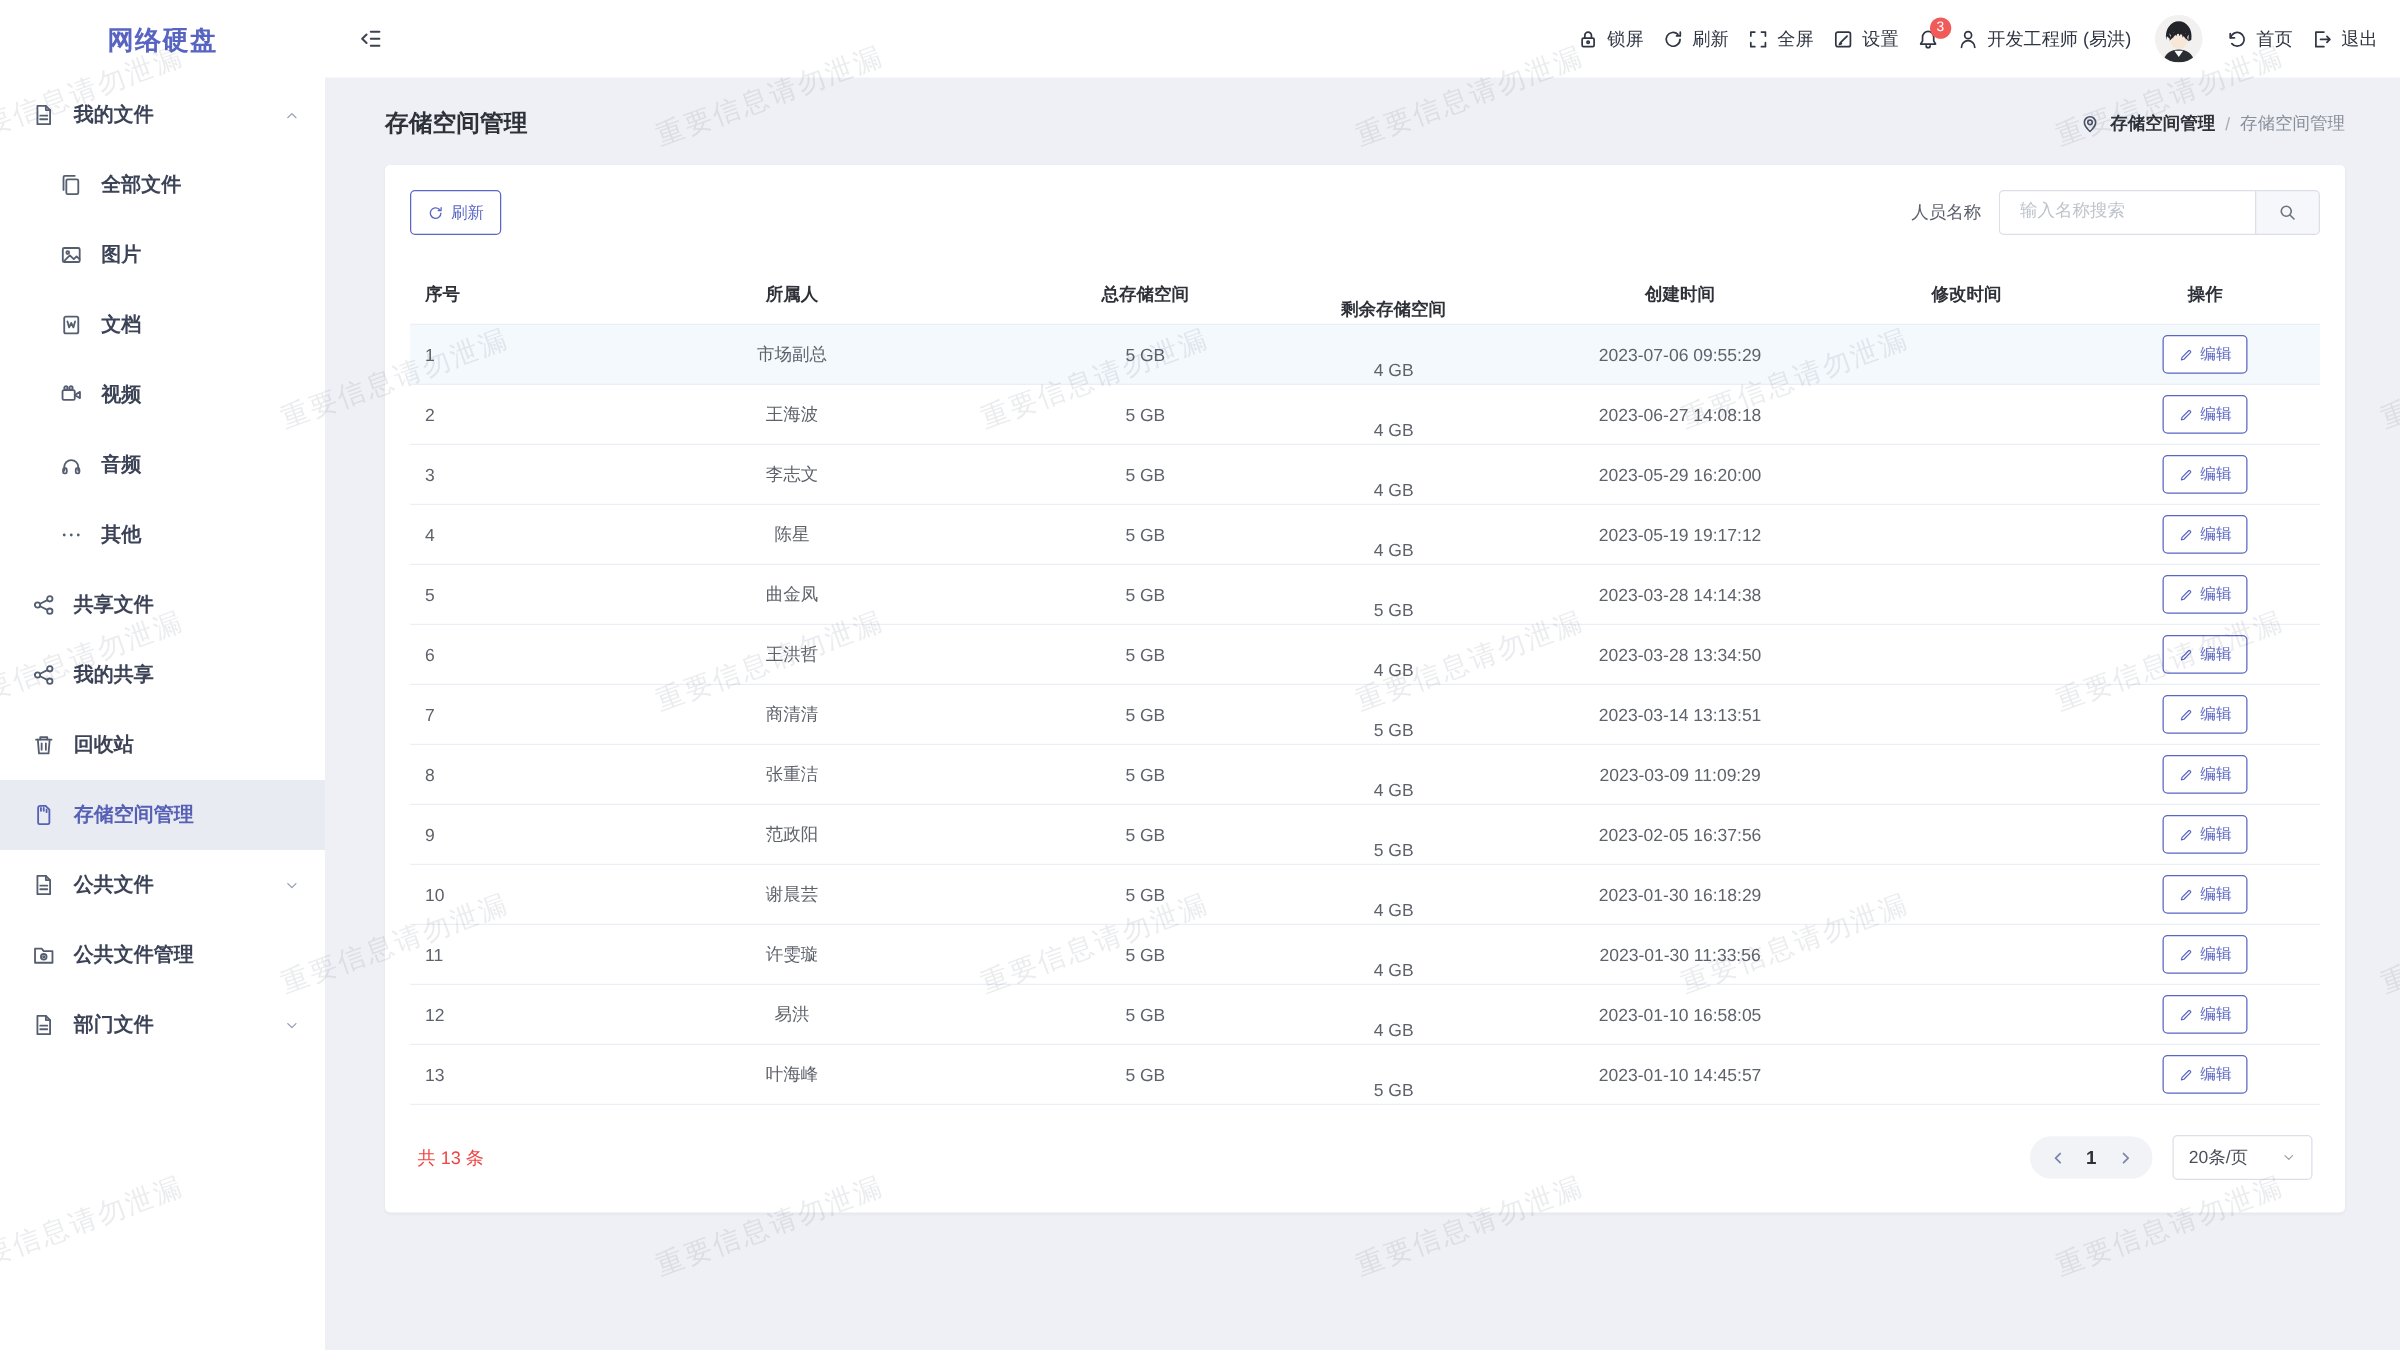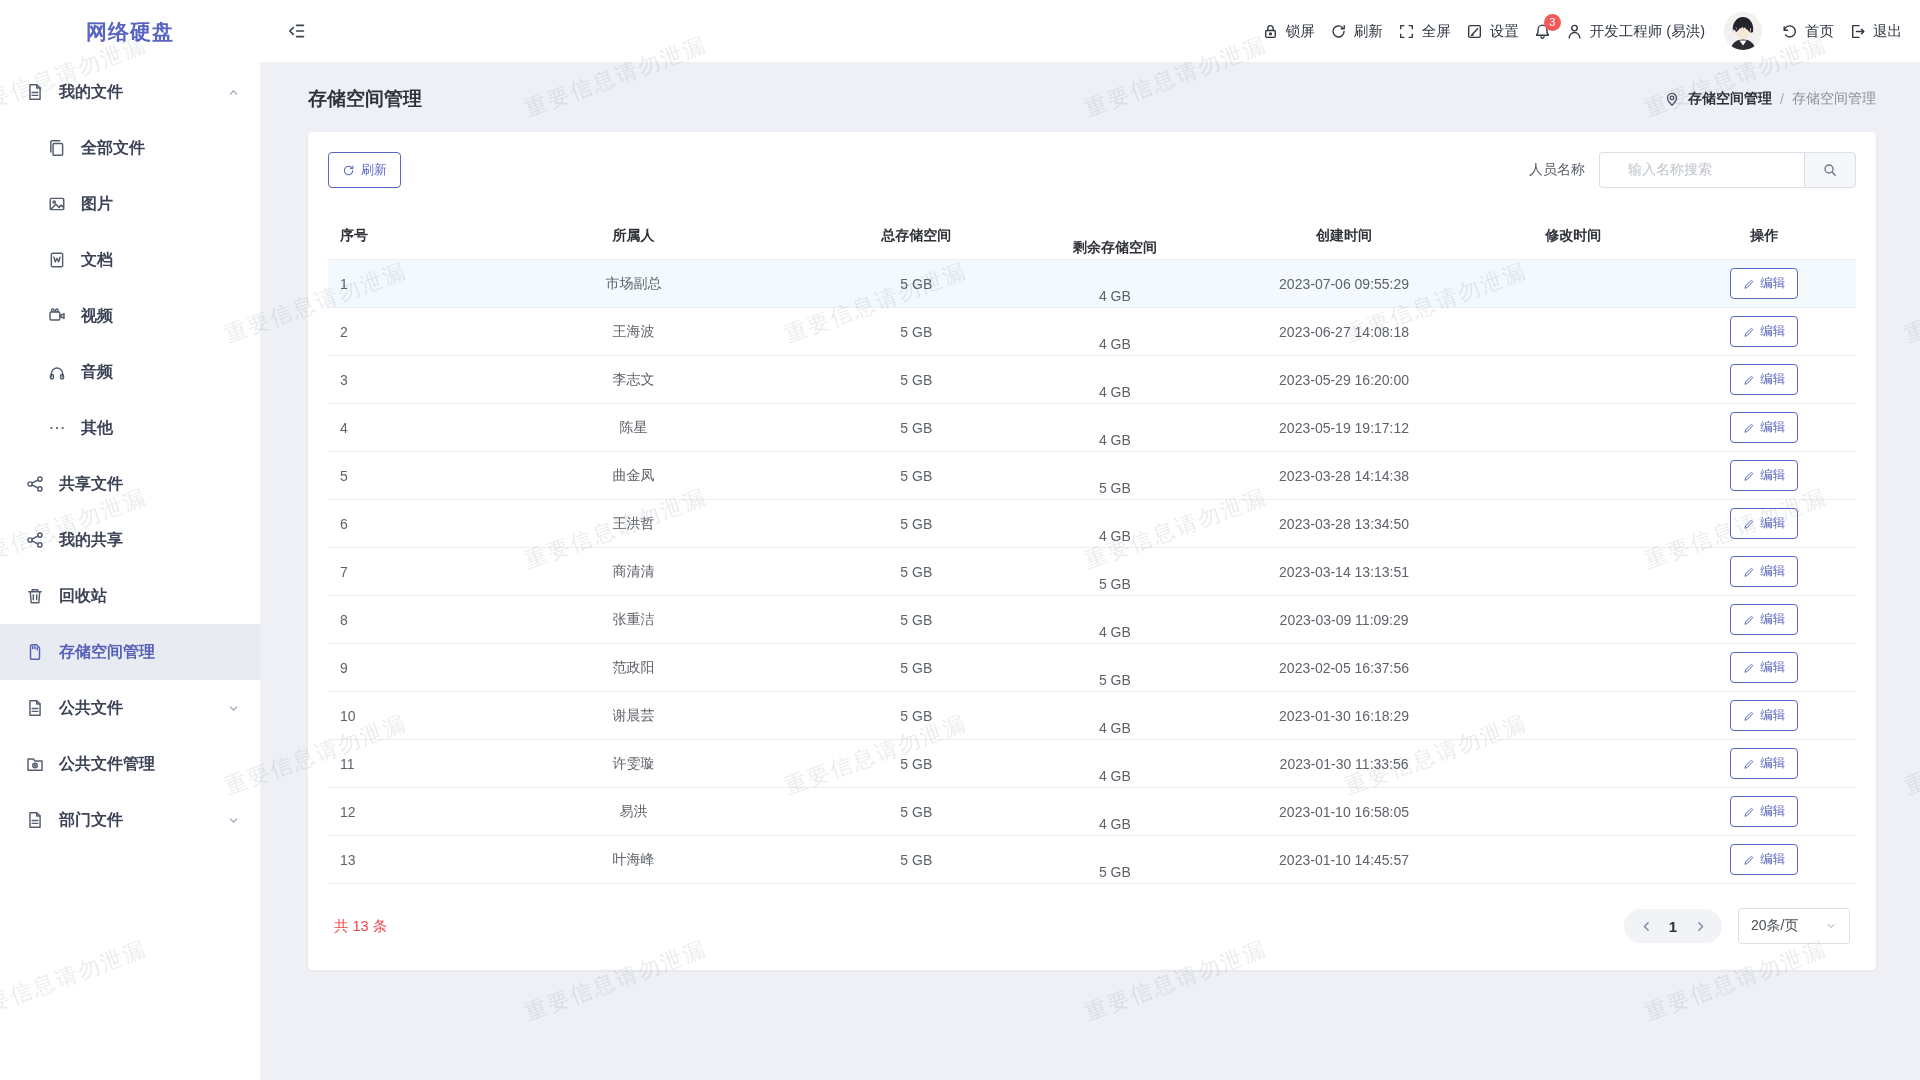--- a/index.html
+++ b/index.html
@@ -52,21 +52,21 @@
   .card { margin:0 44px 0 48px; background:#fff; border-radius:4px;
     padding:20px 20px 26px; box-shadow:0 1px 3px rgba(0,0,0,.05); min-height:772px; }
   .card-toolbar { display:flex; align-items:center; justify-content:space-between; margin-bottom:24px; }
   .btn-refresh { display:inline-flex; align-items:center; gap:6px; border:1px solid #5a66c4;
     color:#5a66c4; background:#fff; border-radius:4px; font-size:13px; padding:8px 13px;
     cursor:pointer; font-family:inherit; }
   .btn-refresh .ic { width:13px; height:13px; }
   .search { display:flex; align-items:center; gap:14px; font-size:14px; color:#5a5f6b; }
   .search-box { display:flex; }
   .search input { width:205px; height:36px; border:1px solid #dcdfe6; border-right:none;
-    border-radius:4px 0 0 4px; padding:0 28px; font-size:14px; color:#333; outline:none;
+    border-radius:4px 0 0 4px; padding:0 16px; font-size:14px; color:#333; outline:none;
     font-family:Liberation Serif, serif; }
   .search input::placeholder { color:#bfc4cc; }
   .search-btn { width:52px; height:36px; border:1px solid #dcdfe6; background:#f5f7fa;
     border-radius:0 4px 4px 0; display:flex; align-items:center; justify-content:center; cursor:pointer; }
   .search-btn .ic { width:16px; height:16px; color:#6b7280; }
 
   .trow { display:flex; align-items:center; border-bottom:1px solid #ebeef5;
     min-height:48px; font-size:14px; color:#5e626b; }
   .trow.thead { min-height:44px; color:#2e3138; font-weight:700; }
   .trow.hl { background:#f3f9fd; }

